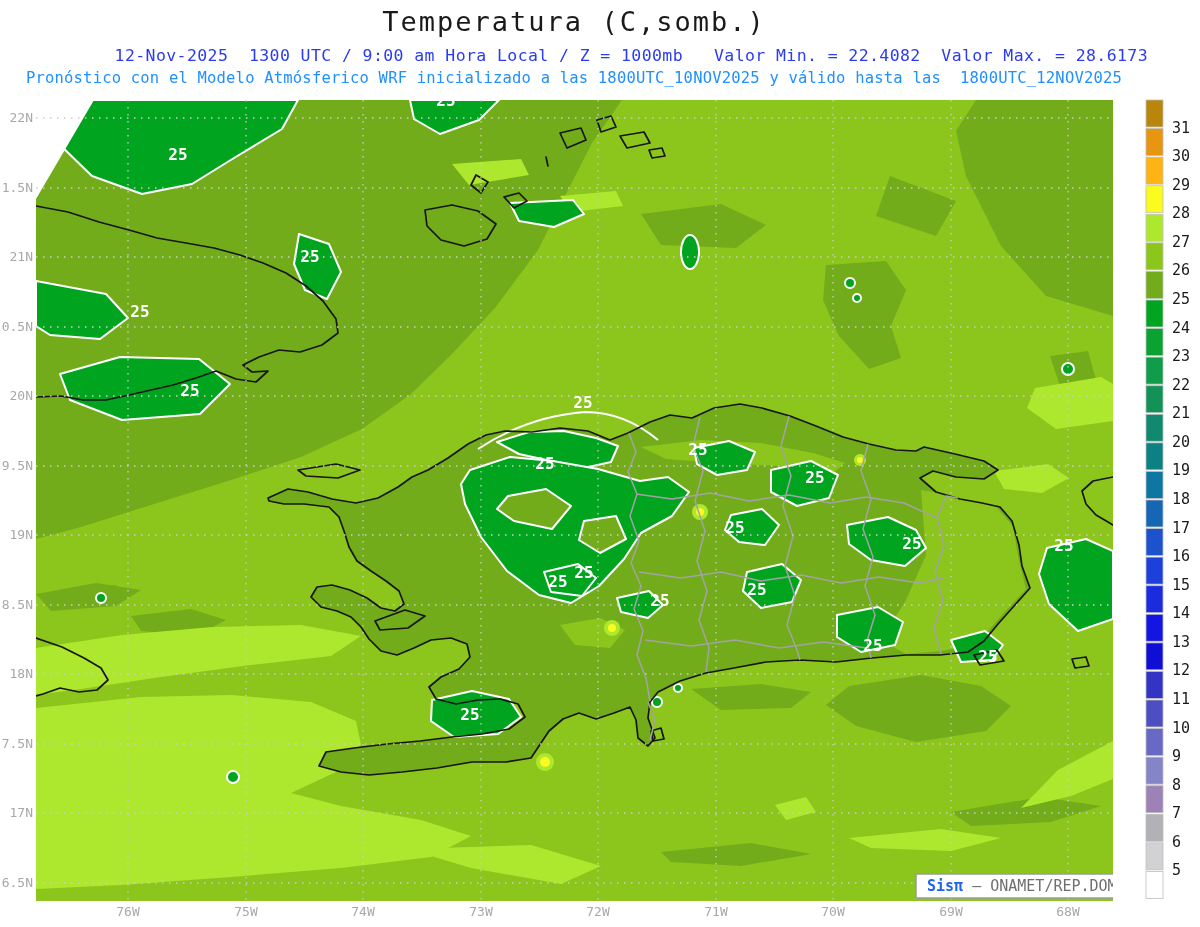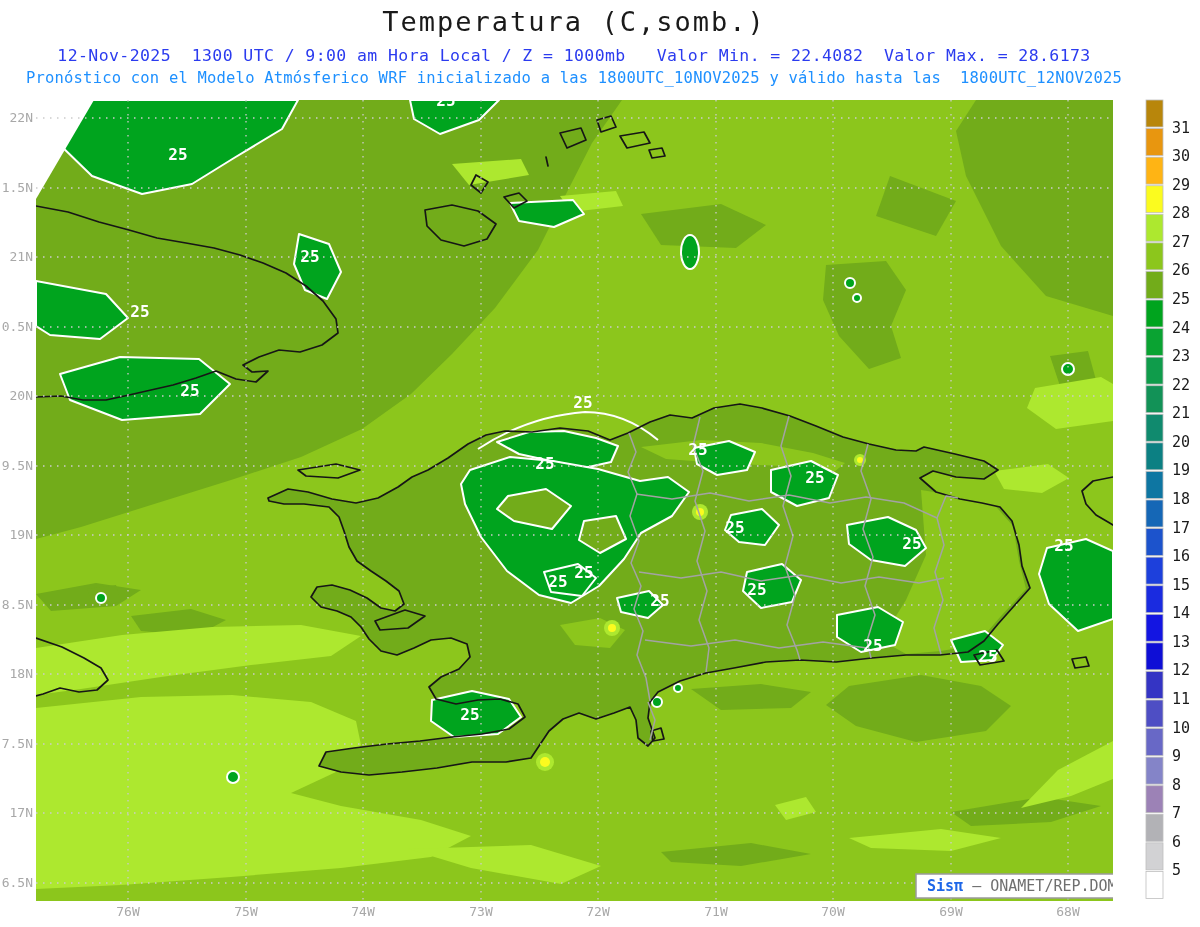--- a/index.html
+++ b/index.html
@@ -16,21 +16,21 @@
                  font-family:"DejaVu Sans Mono",monospace;}
   .coast{fill:none;stroke:#161616;stroke-width:1.7;stroke-linejoin:round;stroke-linecap:round;}
   .prov{fill:none;stroke:#a3a3a3;stroke-width:1.5;stroke-linejoin:round;}
   .blob{stroke:#ffffff;stroke-width:2;stroke-linejoin:round;}
   .wm-text{font-size:15px;font-family:"DejaVu Sans Mono",monospace;}
 </style>
 </head>
 <body>
 
 <div id="title-line" class="hdr" style="color: rgb(26, 26, 26);">Temperatura (C,somb.)</div>
-<div id="sub1-line" class="hdr" style="color: rgb(43, 59, 239);">12-Nov-2025  1300 UTC / 9:00 am Hora Local / Z = 1000mb   Valor Min. = 22.4082  Valor Max. = 28.6173</div>
+<div id="sub1-line" class="hdr" style="color: rgb(43, 59, 239); text-align: right;">12-Nov-2025  1300 UTC / 9:00 am Hora Local / Z = 1000mb   Valor Min. = 22.4082  Valor Max. = 28.6173</div>
 <div id="sub2-line" class="hdr" style="color: rgb(30, 144, 255);">Pronóstico con el Modelo Atmósferico WRF inicializado a las 1800UTC_10NOV2025 y válido hasta las  1800UTC_12NOV2025</div>
 
 <svg id="map-svg" width="1200" height="927" viewBox="0 0 1200 927">
 
   <defs>
     <clipPath id="mapclip">
         <rect x="36" y="100" width="1077" height="801"></rect>
       </clipPath>
   </defs>
 

